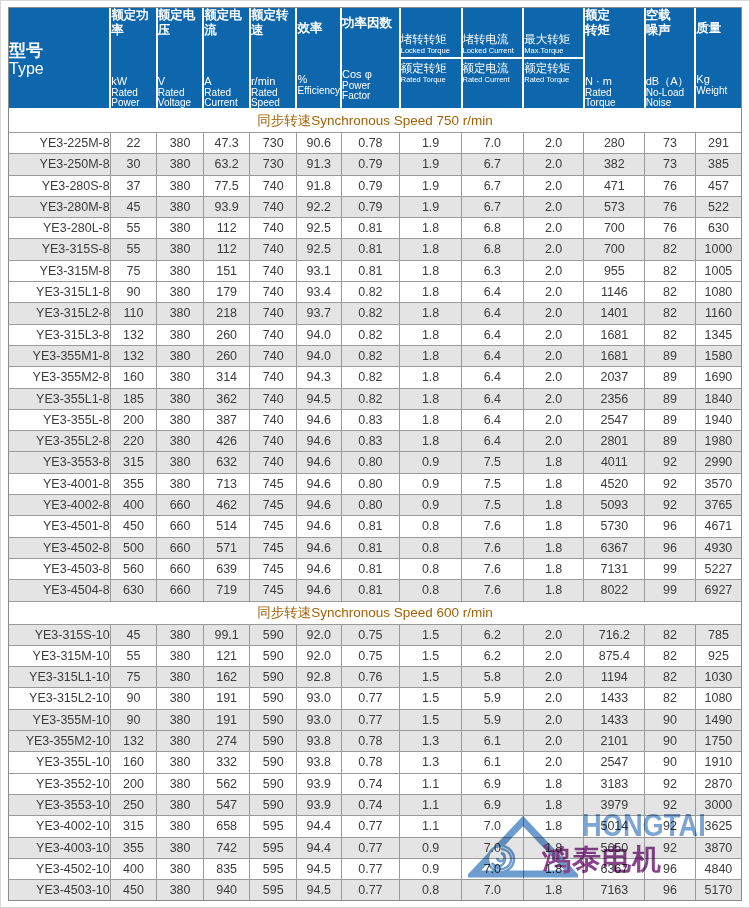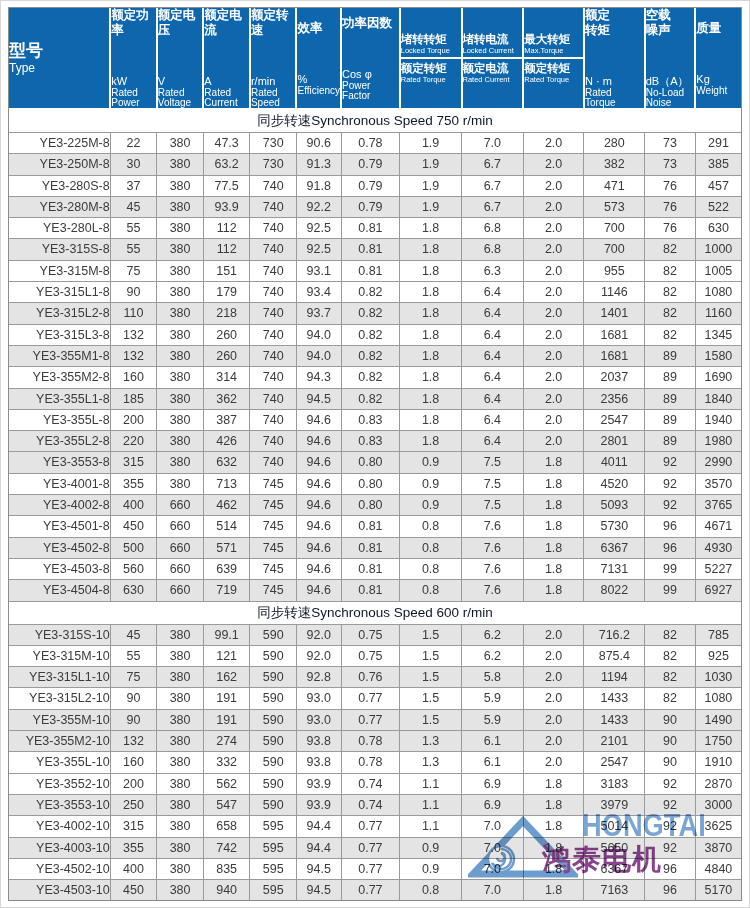--- a/index.html
+++ b/index.html
@@ -12,34 +12,34 @@
   table.spec{border-collapse:collapse;border-style:hidden;table-layout:fixed;width:100%;}
   
   th{
     background:#0e66ac;color:#fff;border:2px solid #ffffff;padding:0;
     height:56px;vertical-align:middle;font-weight:normal;text-align:left;overflow:hidden;
   }
   .h-zh{display:block;font-size:12.5px;font-weight:bold;line-height:15px;}
   .h-unit{display:block;font-size:11px;line-height:14px;margin-top:36px;}
   .h-en{display:block;font-size:10px;line-height:10px;letter-spacing:0;}
   .h-type-zh{display:block;font-size:17px;font-weight:bold;line-height:20px;}
-  .h-type-en{display:block;font-size:12px;line-height:15px;}
+  .h-type-en{display:block;font-size:16px;line-height:15px;}
   .split{display:flex;flex-direction:column;height:56px;}
   .half{flex:1;display:flex;flex-direction:column;justify-content:center;}
   .half.top{border-bottom:2px solid #ffffff;}
-  .hs-zh{display:block;font-size:11.5px;font-weight:bold;line-height:13px;}
+  .hs-zh{display:block;font-size:11.5px;font-weight:normal;line-height:13px;}
   .hs-en{display:block;font-size:7.5px;line-height:9px;}
   
   td{
     border:1px solid #9a9a9a;padding:0;height:20.3px;line-height:20.3px;
     font-size:12.5px;color:#3b3b3b;text-align:center;white-space:nowrap;overflow:hidden;
   }
   td.type-cell{text-align:right;padding-left:4px;}
   tr.shaded td{background:#e4e4e4;}
-  tr.band td{height:22px;line-height:22px;font-size:13.5px;color:#0f172a;background:#ffffff;text-align:center;}
+  tr.band td{height:22px;line-height:22px;font-size:13.5px;color:#a16207;background:#ffffff;text-align:center;}
   
   .watermark{position:absolute;left:436px;top:808px;width:300px;height:74px;opacity:0.82;mix-blend-mode:multiply;pointer-events:none;}
   .wm-tri{position:absolute;left:32px;top:8px;}
   .wm-en{position:absolute;left:146px;top:0px;font-size:31px;font-weight:bold;color:#5e92cb;letter-spacing:0px;transform:scaleX(.88);transform-origin:left;white-space:nowrap;}
   .wm-zh{position:absolute;left:106px;top:32px;font-size:29px;font-weight:bold;color:#701a75;letter-spacing:1px;white-space:nowrap;}
 </style>
 </head>
 <body>
 
 <div class="tbl-wrap">

